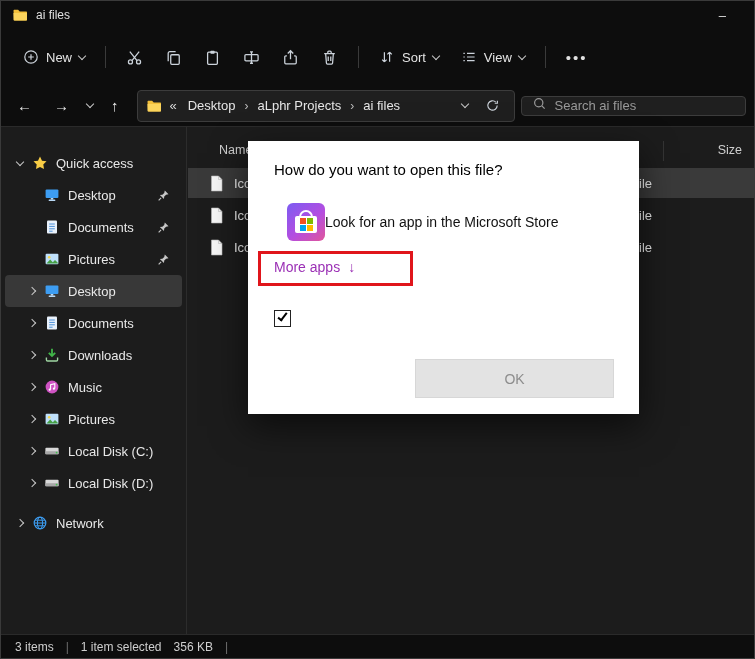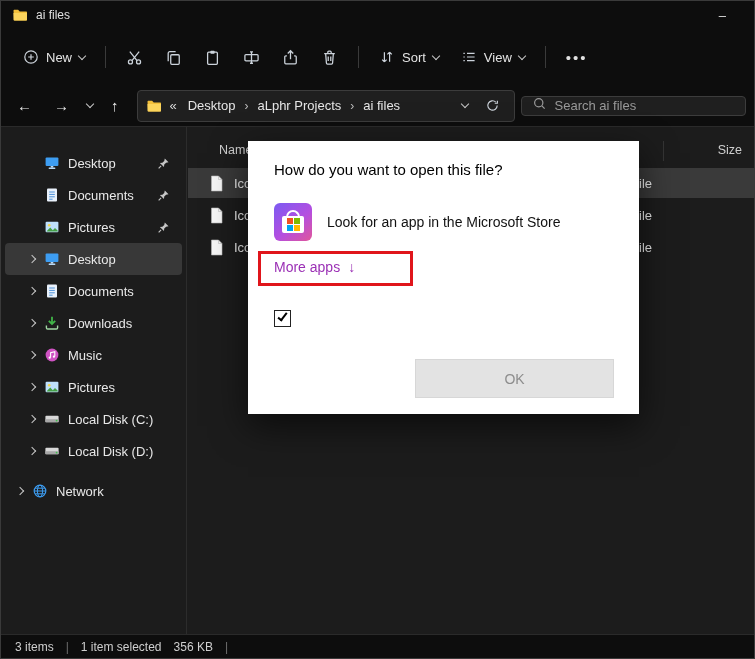--- a/index.html
+++ b/index.html
@@ -59,21 +59,21 @@
   .fname { font-size:13px; color:#ececec; }
   .frag { position:absolute; left:451px; font-size:13px; color:#ececec; }
 
   
   .statusbar { position:absolute; left:0; bottom:0; right:0; height:24px; background:#0d0d0d; border-top:1px solid #2a2a2a; display:flex; align-items:center; gap:12px; padding-left:14px; font-size:12px; color:#cfcfcf; }
   .status-sep { color:#6e6e6e; }
 
   
   .dialog { position:absolute; left:247px; top:140px; width:391px; height:273px; background:#ffffff; color:#111; box-shadow:0 12px 34px rgba(0,0,0,.6); z-index:10; }
   .dlg-title { position:absolute; left:26px; top:20px; font-size:15px; color:#000; }
-  .store-row { position:absolute; left:26px; top:62px; display:flex; align-items:center; gap:15px; cursor:default; }
+  .store-row { position:absolute; left:39px; top:62px; display:flex; align-items:center; cursor:default; }
   .store-icon { width:38px; height:38px; border-radius:6px; background:linear-gradient(140deg,#7b5bf2 0%,#b44ee0 55%,#e0569b 100%); position:relative; flex:0 0 auto; }
   .bag-handle { position:absolute; left:12px; top:7px; width:14px; height:10px; border:2.6px solid #fff; border-bottom:none; border-radius:7px 7px 0 0; }
   .bag { position:absolute; left:8px; top:13px; width:22px; height:17px; background:#fff; border-radius:2px; display:grid; grid-template-columns:6px 6px; grid-template-rows:6px 6px; gap:1px; align-content:center; justify-content:center; }
   .sq1{background:#f25022;} .sq2{background:#7fba00;} .sq3{background:#00a4ef;} .sq4{background:#ffb900;}
   .store-text { font-size:14px; color:#111; }
   .annotation-box { position:absolute; left:10px; top:110px; width:155px; height:35px; border:3px solid #e0151b; }
   .more-apps { position:absolute; left:26px; top:118px; font-size:14px; color:#9b30b5; display:flex; align-items:center; gap:8px; cursor:default; }
   .cb-row { position:absolute; left:26px; top:169px; display:flex; align-items:center; gap:11px; }
   .checkbox { width:17px; height:17px; background:#fff; border:1.6px solid #222; display:flex; align-items:flex-start; }
   .checkmark { width:5px; height:10px; border-right:2.2px solid #000; border-bottom:2.2px solid #000; transform:rotate(38deg); margin:0 0 0 5px; }
@@ -217,20 +217,29 @@
       <span><svg width="15" height="15" viewBox="0 0 16 16" fill="none" stroke="#9a9a9a" stroke-width="1.3">
             <circle cx="7.2" cy="7.2" r="4.4"></circle>
             <path d="M10.5 10.5l3 3"></path>
           </svg></span>
       <input type="text" placeholder="Search ai files" style="">
     </div>
   </div>
 
   <div class="sidebar">
 
+    <div class="side-item">
+      <span class="chev down"></span>
+      <span class="sicon">
+          <svg width="16" height="16" viewBox="0 0 16 16">
+            <path d="M8 1.6l2 4.1 4.5.6-3.2 3.2.7 4.5L8 11.9 4 14l.7-4.5L1.5 6.3 6 5.7z" fill="#f8cd46"></path>
+          </svg>
+        </span>
+      <span class="slabel">Quick access</span>
+    </div>
 
     <div class="side-item child">
       <span class="chev-placeholder"></span>
       <span class="sicon">
           <svg width="16" height="16" viewBox="0 0 16 16">
             <rect x="1.6" y="2.6" width="12.8" height="8.4" rx="1" fill="#3d9df2"></rect>
             <rect x="6.7" y="11" width="2.6" height="1.6" fill="#b9d9f5"></rect>
             <rect x="4.6" y="12.6" width="6.8" height="1.3" rx=".6" fill="#b9d9f5"></rect>
           </svg>
         </span>

